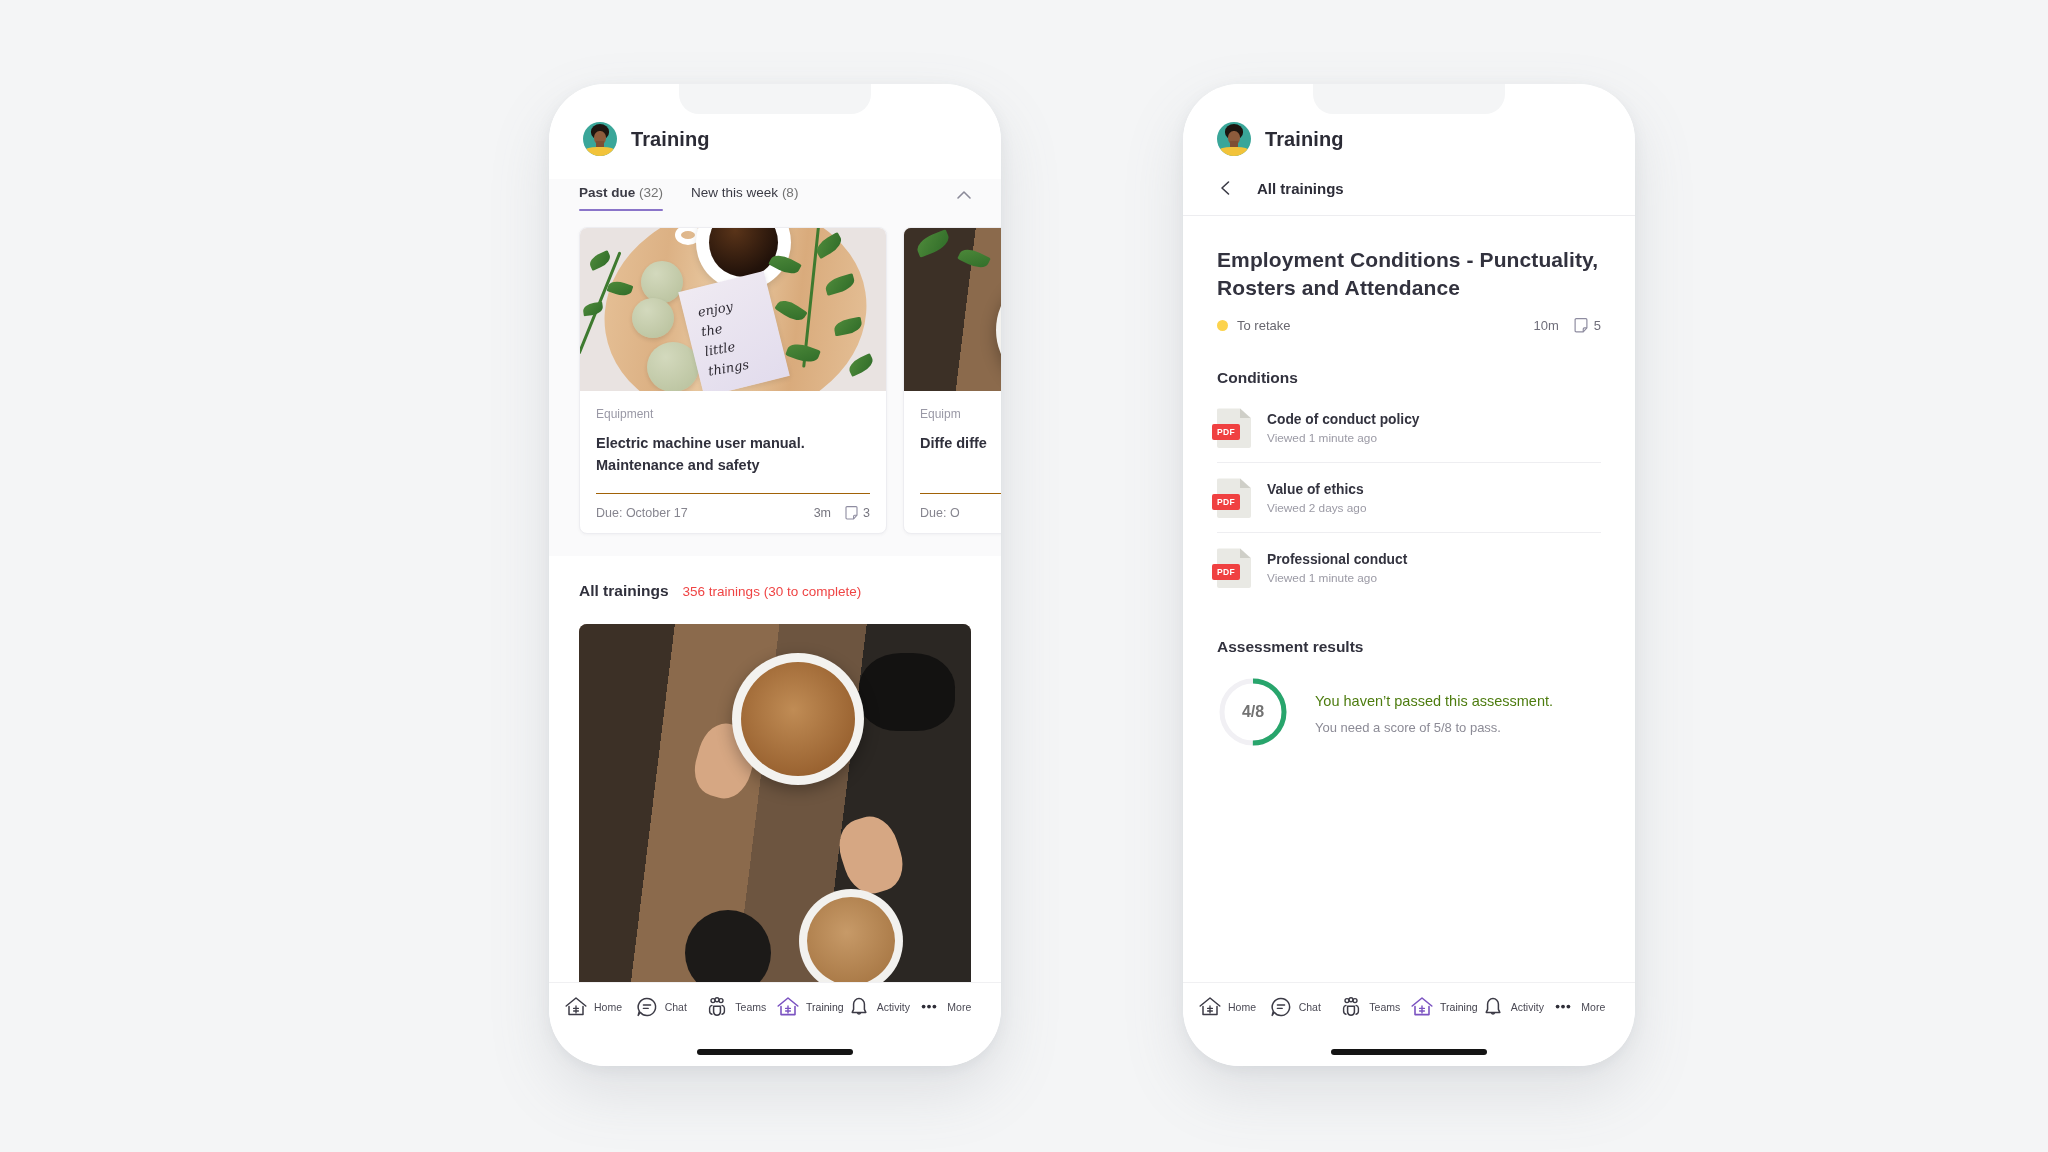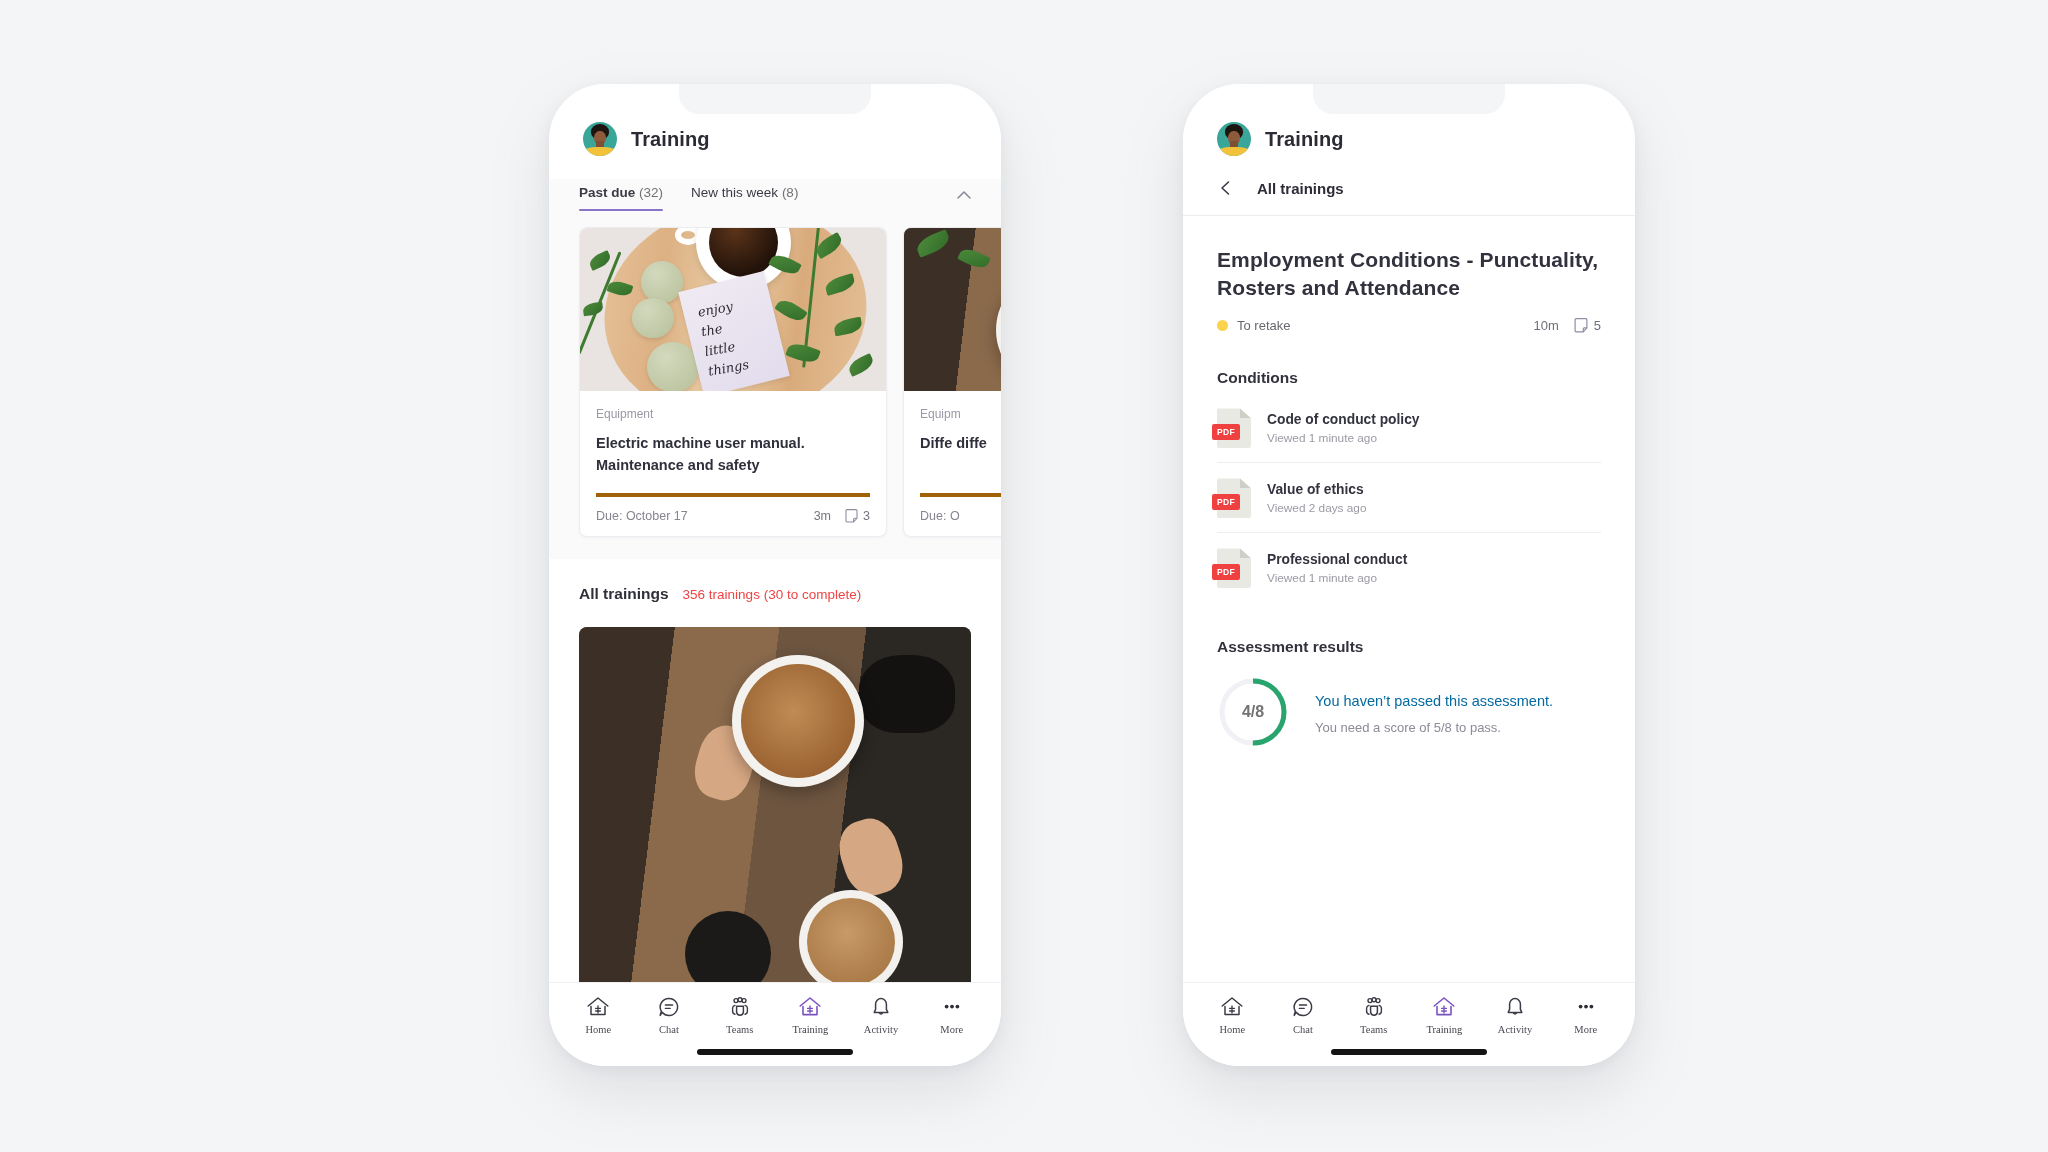--- a/index.html
+++ b/index.html
@@ -194,21 +194,21 @@
   .card-title {
     font-size: 14.5px;
     font-weight: 700;
     color: #30303c;
     line-height: 1.52;
     min-height: 44px;
   }
   .card-foot {
     margin: 17px 16px 0 16px;
     padding: 12px 0 13px 0;
-    border-top: 4px solid #a16207;
+    border-top: 1px solid #a16207;
     display: flex;
     align-items: center;
     font-size: 12.5px;
     color: #86858f;
   }
   .card-foot .due { flex: 1 1 auto; }
   .card-foot .dur { color: #76757f; margin-right: 14px; }
   .card-foot .pages { display: flex; align-items: center; gap: 5px; color: #76757f; }
 
   
@@ -413,39 +413,39 @@
   .tut-sub { font-size: 11.8px; color: #9b9aa5; }
 
   .assessment { display: flex; align-items: center; gap: 26px; margin-top: 20px; }
   .donut { position: relative; width: 72px; height: 72px; flex: 0 0 auto; }
   .donut .num {
     position: absolute; inset: 0;
     display: flex; align-items: center; justify-content: center;
     font-size: 16px; font-weight: 700; color: #737373;
   }
   .assess-text { display: flex; flex-direction: column; gap: 2px; }
-  .assess-main { font-size: 14.5px; color: #0369a1; line-height: 1.62; }
+  .assess-main { font-size: 14.5px; color: #4d7c0f; line-height: 1.62; }
   .assess-sub { font-size: 13px; color: #8c8b96; margin-top: 4px; }
 
   
   .bottom-nav {
     flex: 0 0 auto;
     height: 84px;
     background: #fff;
     border-top: 1px solid #f0f0f2;
     display: flex;
     align-items: flex-start;
     padding: 12px 14px 0 14px;
     position: relative;
     z-index: 20;
   }
   .nav-item {
     flex: 1 1 0;
-    display: flex; flex-direction: column;
-    align-items: center; gap: 5px; font-family: Liberation Serif, serif;
+    display: flex; flex-direction: row;
+    align-items: center; gap: 5px;
   }
   .nav-label { font-size: 10.5px; color: #4b4a55; }
   .nav-item.active .nav-label { color: #3e3d48; }
 </style>
 </head>
 <body>
 
 <div class="stage">
 
   <div class="phone" id="phone-left">

